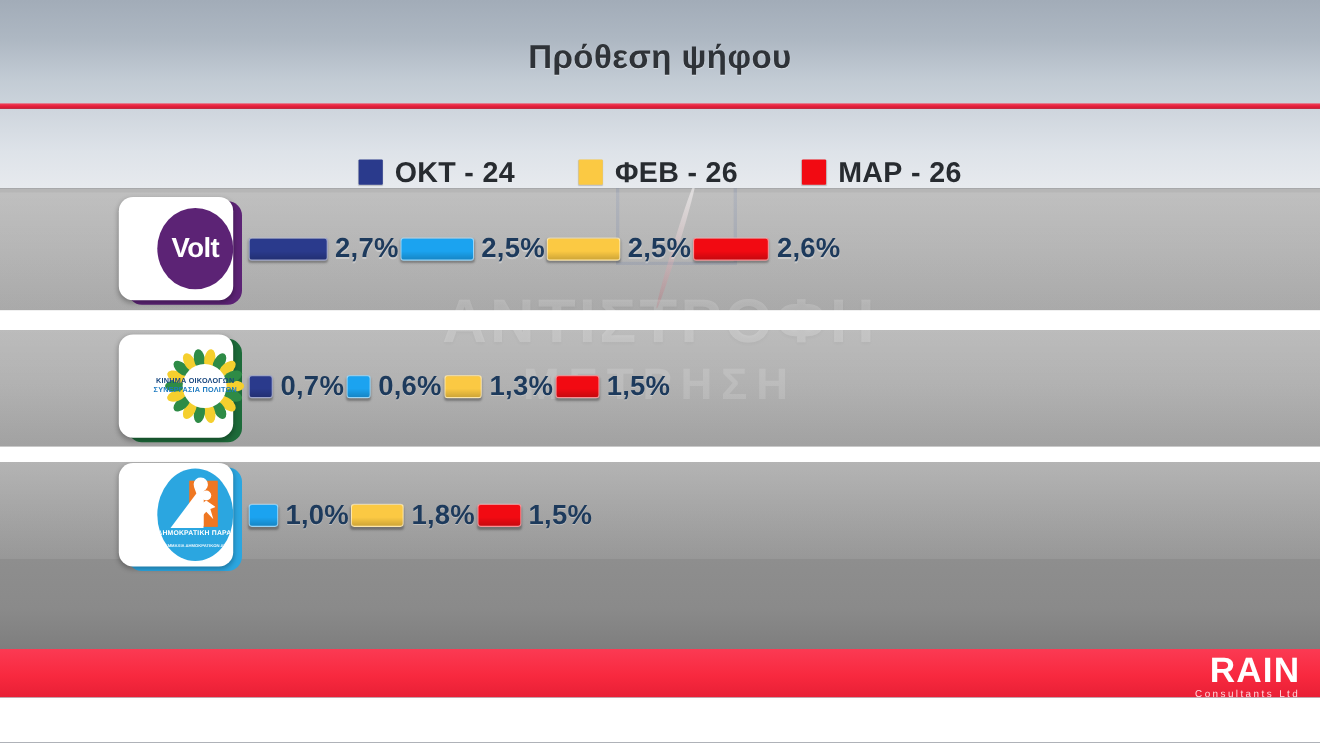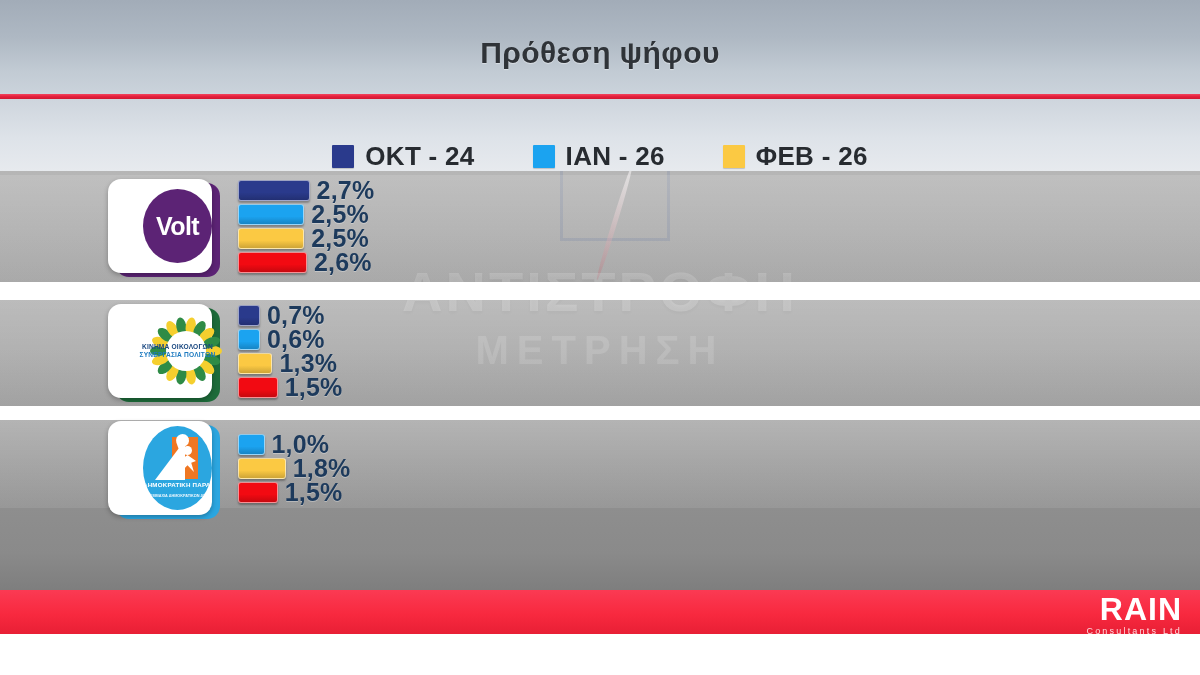--- a/index.html
+++ b/index.html
@@ -195,22 +195,22 @@
   .dp-sub {
     position: absolute; left: 0; bottom: 11px; width: 84px;
     text-align: center;
     font-size: 3.8px; font-weight: bold; color: #eaf6fd;
     line-height: 1.4;
   }
 
   
   .bars {
     position: relative;
-    margin-left: 26px;
-    display: flex; flex-direction: column; justify-content: center;
+    margin-left: 14px;
+    display: flex; justify-content: center;
     gap: 2px;
   }
   .bar-line { display: flex; align-items: center; height: 22px; }
   .bar {
     height: 21px; border-radius: 3px;
     border: 1px solid rgba(255,255,255,0.55);
     box-shadow: 0 2px 2px rgba(0,0,0,0.30);
   }
   .bar-value {
     margin-left: 7px;
@@ -255,26 +255,26 @@
   </div>
   <div class="red-rule"></div>
 
   <div class="legend-zone">
     <div class="legend-row" id="legend-row">
         <div class="legend-item">
           <div class="legend-swatch" style="background: rgb(42, 58, 140);"></div>
           <div class="legend-label">ΟΚΤ - 24</div>
         </div>
         <div class="legend-item">
-          <div class="legend-swatch" style="background: rgb(27, 163, 240);"></div>
-          <div class="legend-label">ΙΑΝ - 26</div>
-        </div>
-        <div class="legend-item">
           <div class="legend-swatch" style="background: rgb(251, 201, 67);"></div>
           <div class="legend-label">ΦΕΒ - 26</div>
+        </div>
+        <div class="legend-item">
+          <div class="legend-swatch" style="background: rgb(242, 10, 18);"></div>
+          <div class="legend-label">ΜΑΡ - 26</div>
         </div>
       </div>
   </div>
 
   <div class="body-zone">
     <div class="wm-mark"></div>
     <div class="wm-swoosh"></div>
     <div class="watermark">
       <div class="wm-line1">ΑΝΤΙΣΤΡΟΦΗ</div>
       <div class="wm-line2">ΜΕΤΡΗΣΗ</div>

